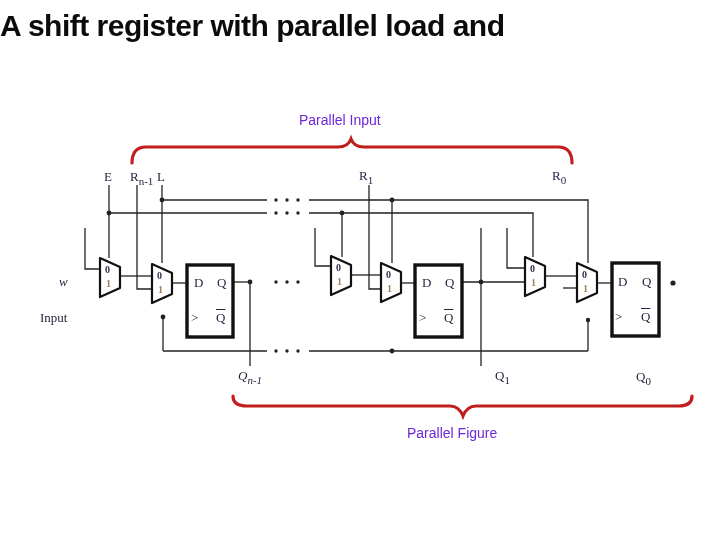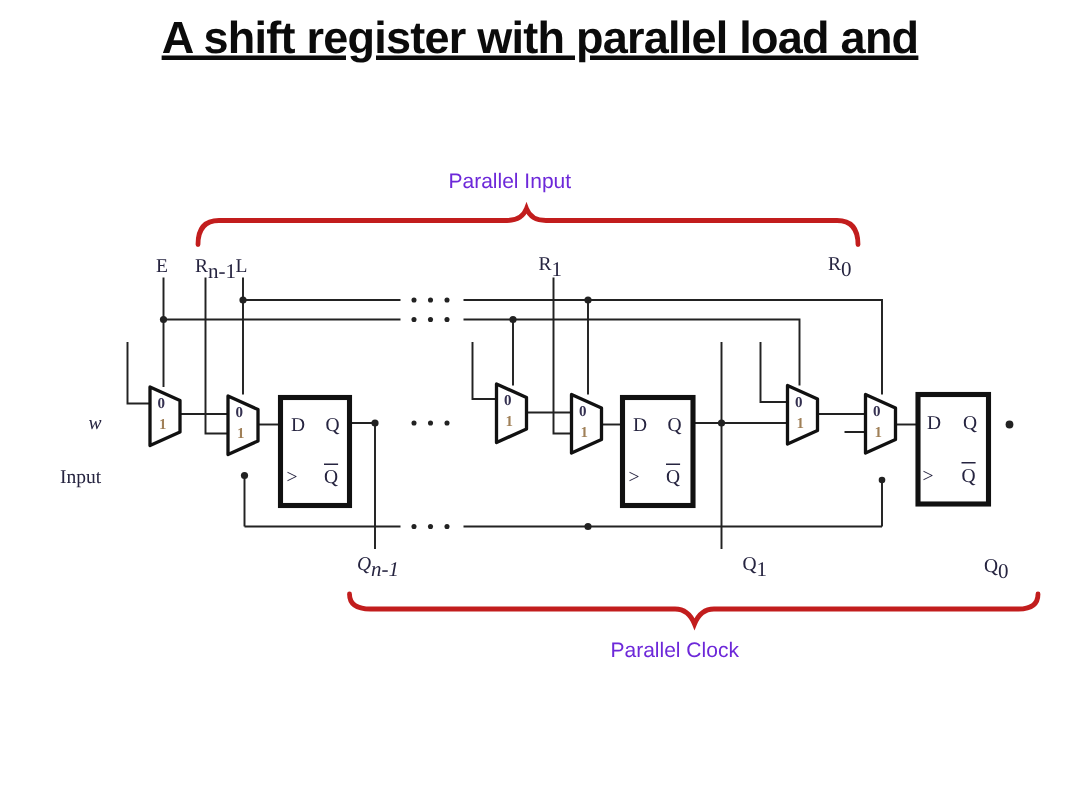--- a/index.html
+++ b/index.html
@@ -1,23 +1,23 @@
 <!DOCTYPE html>
 <html><head>
 <meta charset="utf-8">
 <style>
   html,body{margin:0;padding:0;background:#ffffff;}
   #slide{position:relative;width:720px;height:540px;background:#ffffff;overflow:hidden;
          font-family:"Liberation Serif", serif;}
-  .title{position:absolute;left:0;top:6px;width:720px;text-align:center;
+  .title{position:absolute;left:0;top:6px;width:720px;
          font-family:"Liberation Sans", sans-serif;font-weight:bold;
-         font-size:30px;line-height:40px;color:#0b0b0b;letter-spacing:-0.5px;text-decoration:underline;}
+         font-size:30px;line-height:40px;color:#0b0b0b;letter-spacing:-0.5px;}
   svg{position:absolute;left:0;top:0;}
   .lbl{position:absolute;color:#262440;font-size:13px;line-height:13px;white-space:nowrap;}
-  .lbl sub, .sub{font-size:14px;line-height:9px;}
+  .lbl sub, .sub{font-size:11px;line-height:9px;}
   .sub{color:#262440;position:relative;top:4px;}
   .red{position:absolute;color:#6d28d9;font-family:"Liberation Sans", sans-serif;
        font-size:14px;line-height:15px;white-space:nowrap;}
   .muxnum{position:absolute;font-size:10px;line-height:10px;font-weight:bold;}
   .m0{color:#343050;}
   .m1{color:#a08058;}
   .ff{color:#262440;font-size:13px;line-height:13px;position:absolute;}
   .qbar{text-decoration:overline;}
   .caption{position:absolute;left:524px;top:514px;width:190px;font-size:14px;
            color:#111;white-space:nowrap;}
@@ -26,21 +26,21 @@
 </head>
 <body>
 
 <div id="slide">
 
   <div class="title">
     <div>A shift register with parallel load and</div>
   </div>
 
   <div class="red" style="left:299px;top:113px;">Parallel Input</div>
-  <div class="red" style="left:407px;top:426px;">Parallel Clock</div>
+  <div class="red" style="left:407px;top:426px;">Parallel Figure</div>
 
   <svg width="720" height="540" viewBox="0 0 720 540">
 
     <g stroke="#c21d1d" stroke-width="3.2" fill="none" stroke-linecap="round">
       <path d="M132,163 Q132,147 146,147 L338,147 Q348,147 351,139 Q354,147 364,147 L558,147 Q572,147 572,163"></path>
     </g>
     <g stroke="#c21d1d" stroke-width="3.2" fill="none" stroke-linecap="round">
       <path d="M233,396 Q233,406 247,406 L450,406 Q459,406 463,416 Q467,406 476,406 L679,406 Q692,406 692,396"></path>
     </g>
 
@@ -129,21 +129,21 @@
 
   <span class="lbl" style="left:104px;top:170px;">E</span>
   <span class="lbl" style="left:130px;top:170px;"><span>R</span><span class="sub">n-1</span></span>
   <span class="lbl" style="left:157px;top:170px;">L</span>
   <span class="lbl" style="left:359px;top:169px;"><span>R</span><span class="sub">1</span></span>
   <span class="lbl" style="left:552px;top:169px;"><span>R</span><span class="sub">0</span></span>
   <span class="lbl wlbl" style="left:59px;top:275px;">w</span>
   <span class="lbl" style="left:40px;top:311px;">Input</span>
   <span class="lbl" style="left:238px;top:369px;font-style:italic;"><span>Q</span><span class="sub">n-1</span></span>
   <span class="lbl" style="left:467px;top:369px;margin-left:28px;"><span>Q</span><span class="sub">1</span></span>
-  <span class="lbl" style="left:656px;top:370px;font-family:Liberation Serif, serif;"><span>Q</span><span class="sub">0</span></span>
+  <span class="lbl" style="left:636px;top:370px;font-family:Liberation Serif, serif;"><span>Q</span><span class="sub">0</span></span>
 
   <span class="muxnum m0" style="left:105px;top:265px;">0</span>
   <span class="muxnum m1" style="left:106px;top:279px;">1</span>
   <span class="muxnum m0" style="left:157px;top:271px;">0</span>
   <span class="muxnum m1" style="left:158px;top:285px;">1</span>
   <span class="muxnum m0" style="left:336px;top:263px;">0</span>
   <span class="muxnum m1" style="left:337px;top:277px;">1</span>
   <span class="muxnum m0" style="left:386px;top:270px;">0</span>
   <span class="muxnum m1" style="left:387px;top:284px;">1</span>
   <span class="muxnum m0" style="left:530px;top:264px;">0</span>

